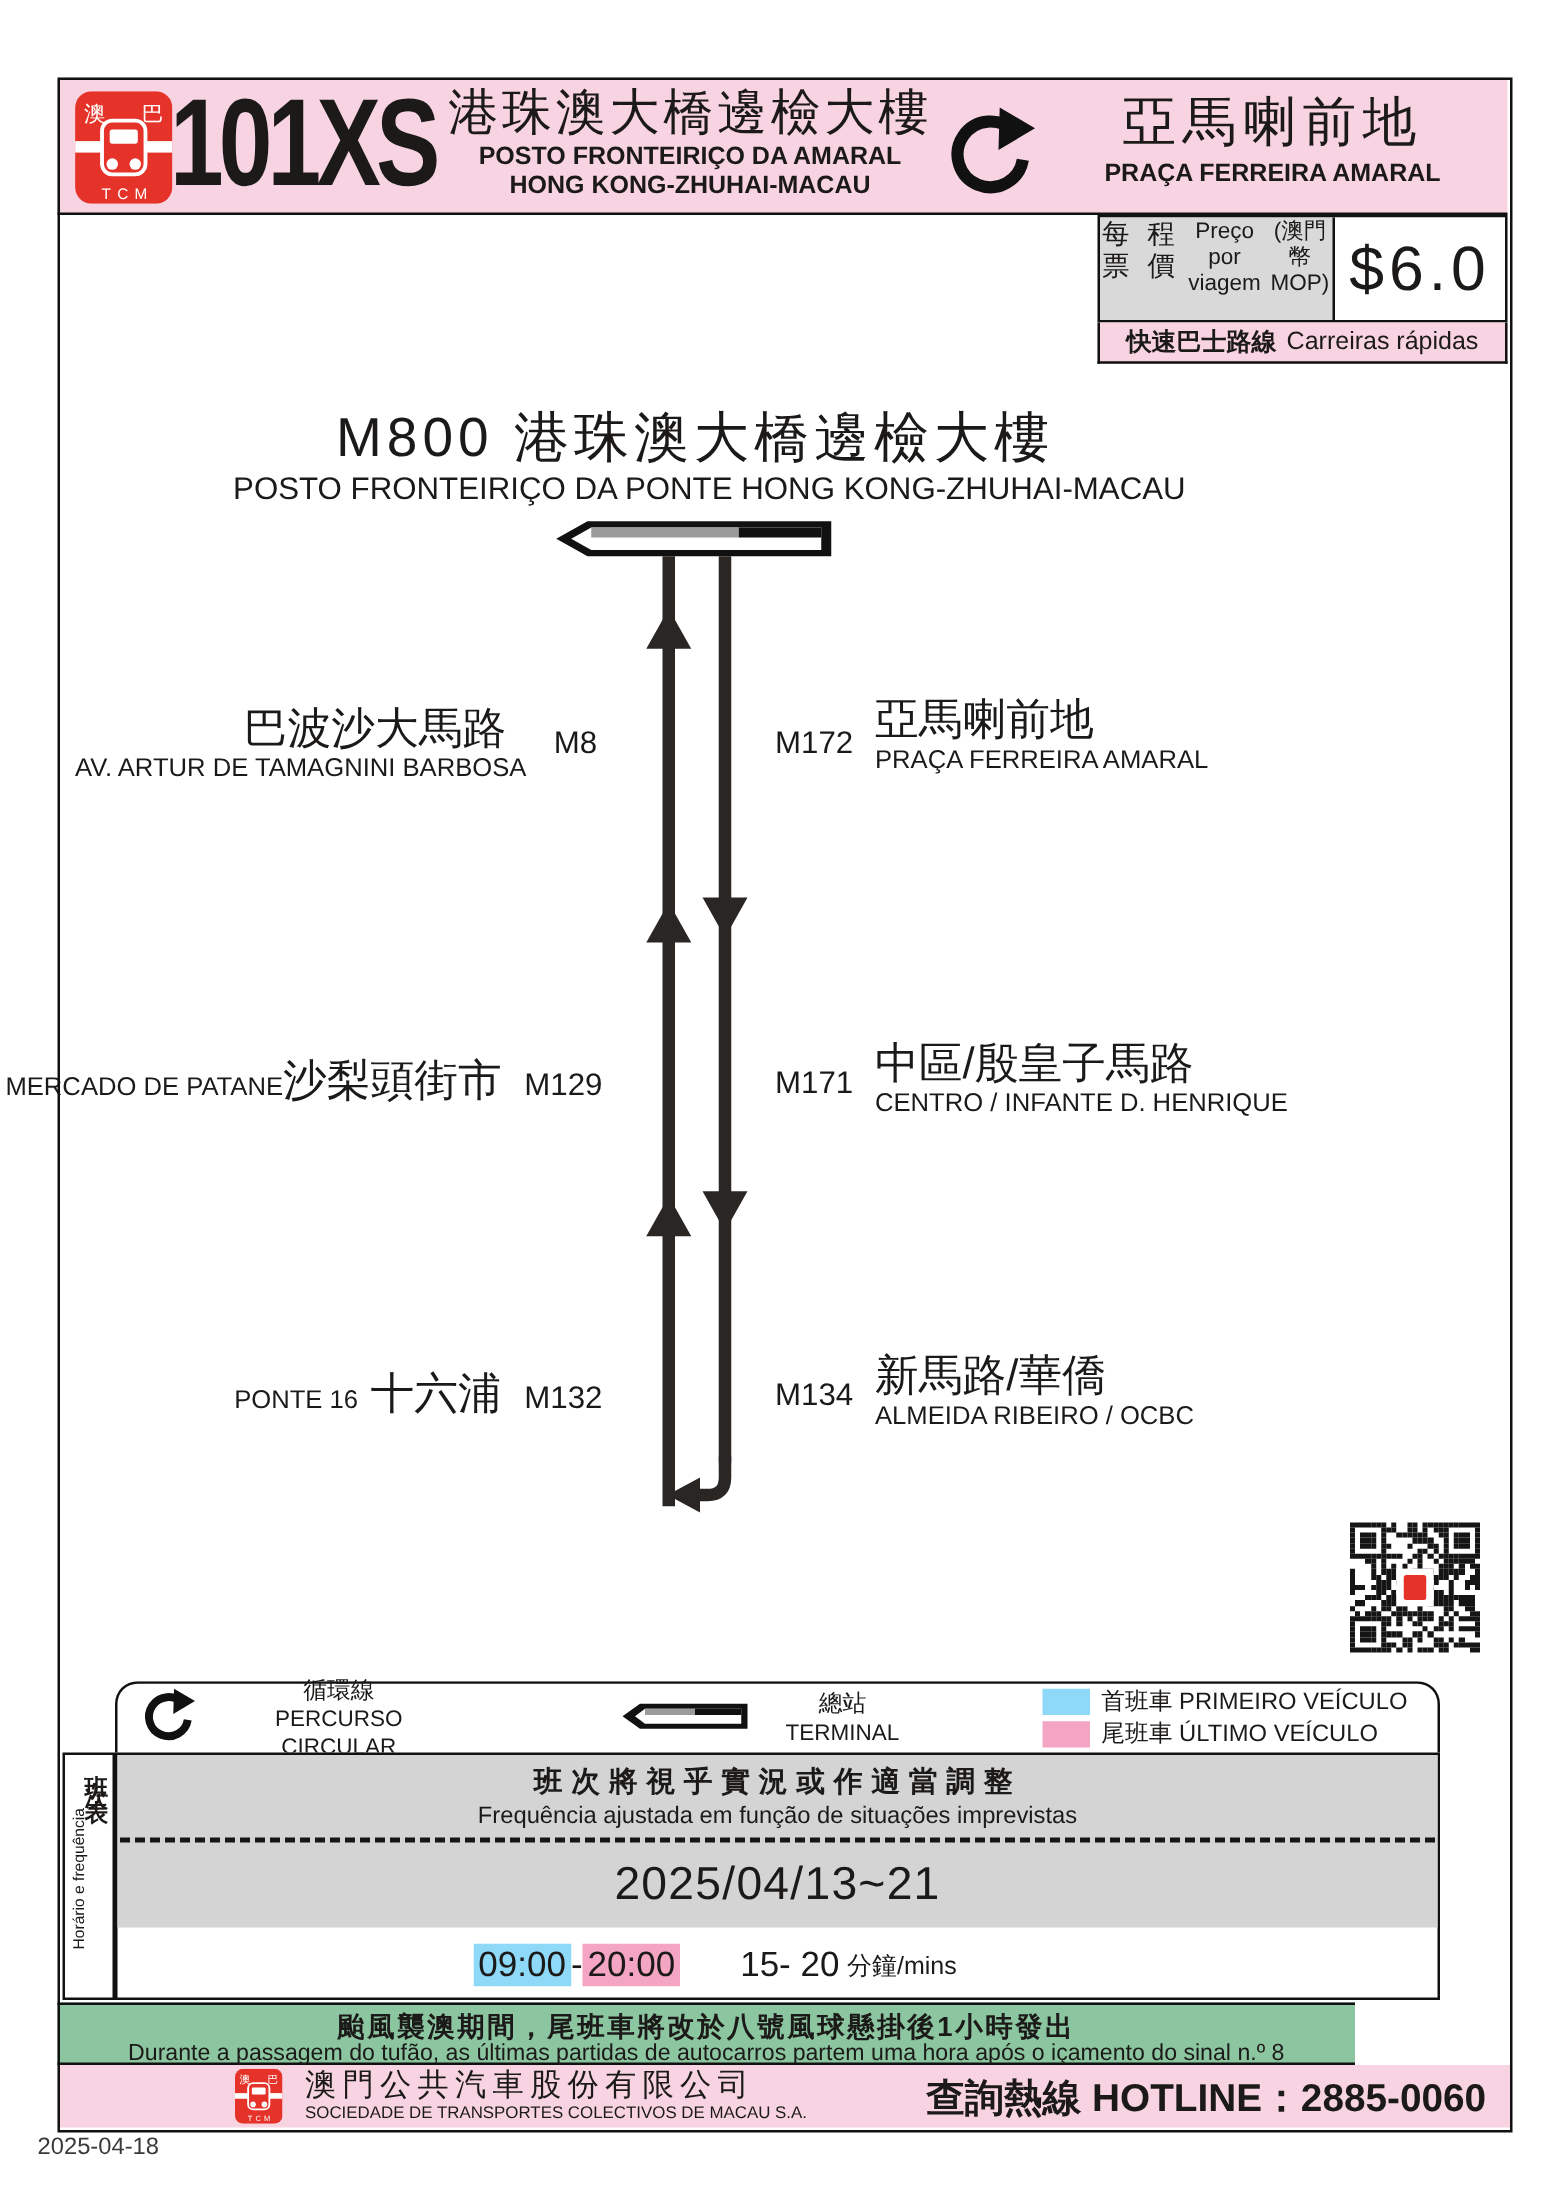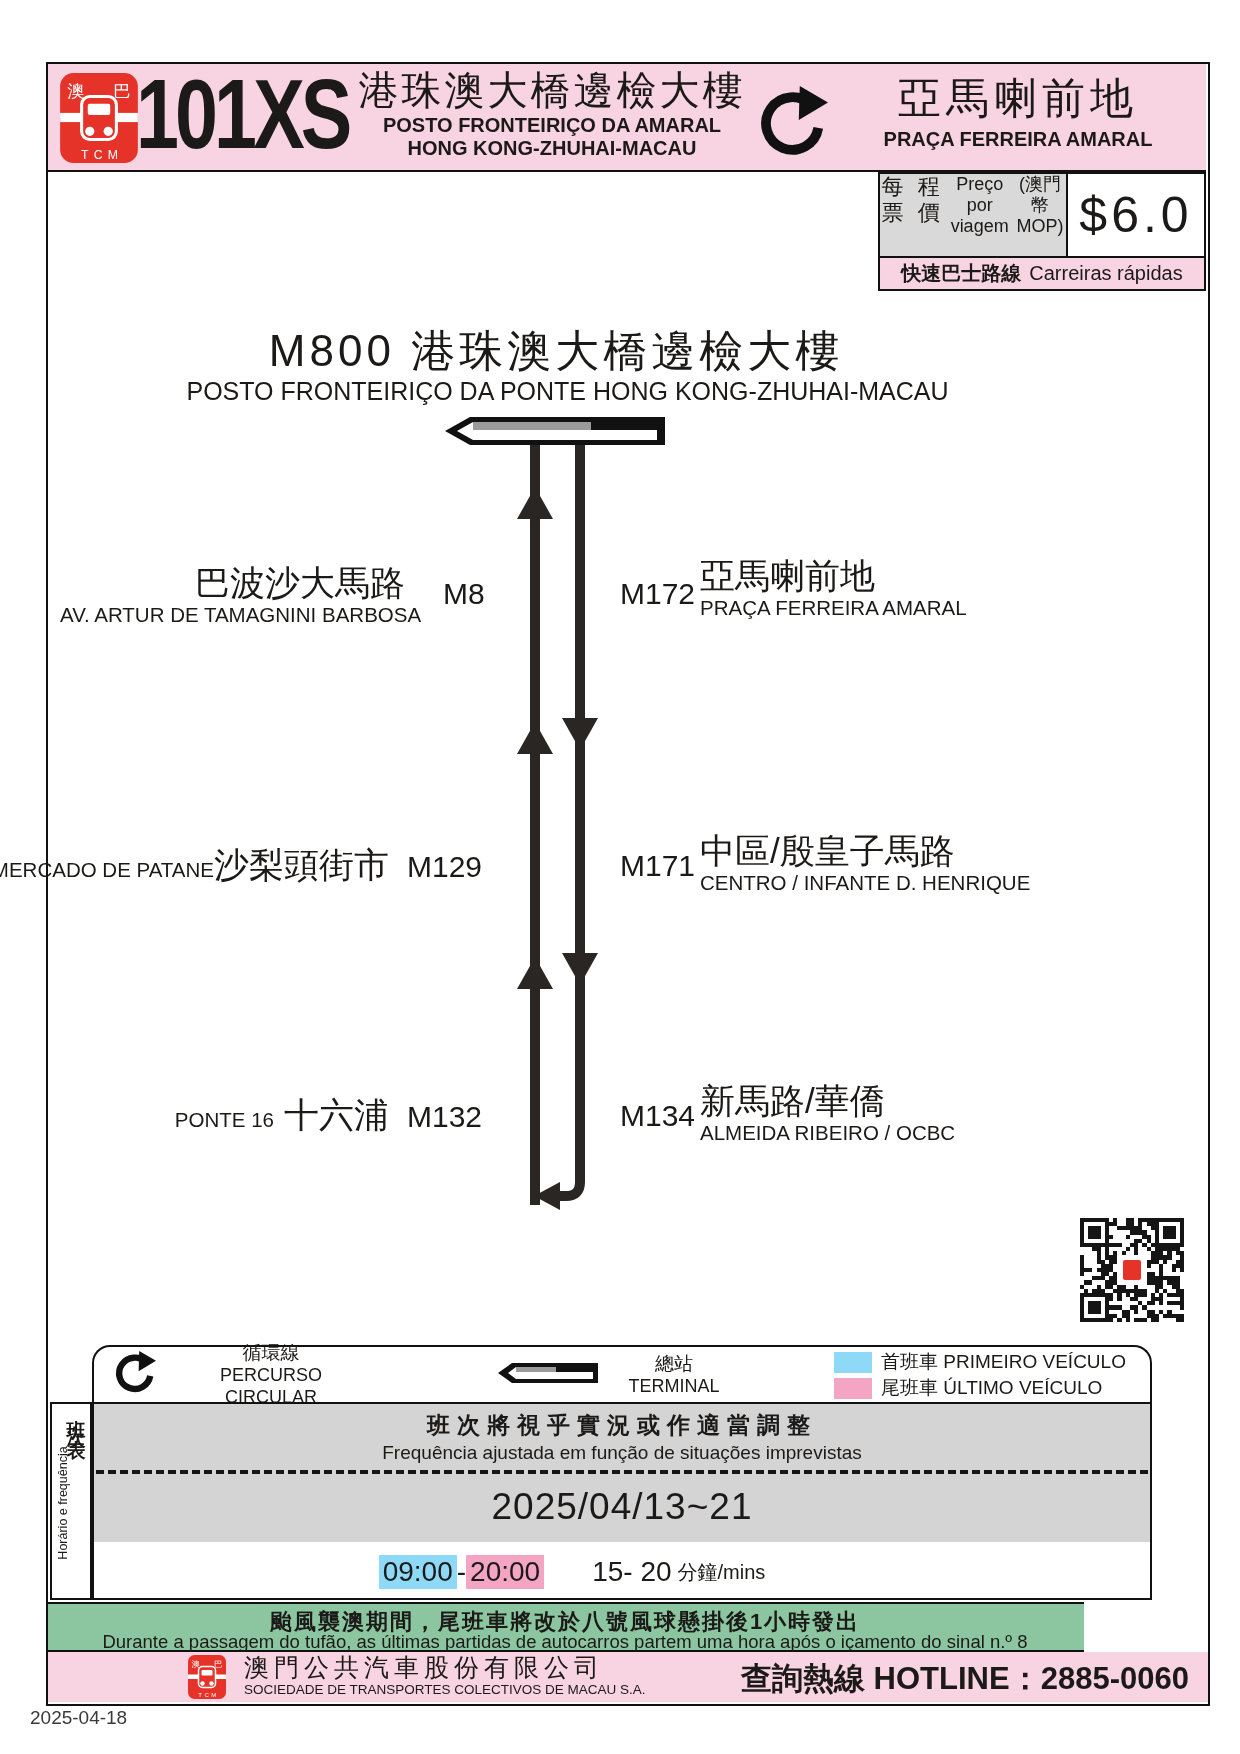--- a/index.html
+++ b/index.html
@@ -34,21 +34,21 @@
   .route-type .pt{font-size:20px;}
 
   
   .rtitle{left:46px;top:326px;width:1020px;}
   .rtitle .l1{font-size:44px;letter-spacing:4px;line-height:50px;}
   .rtitle .l2{font-size:25px;line-height:30px;letter-spacing:0;margin-left:23px;}
 
   
   .zh36{font-size:35px;line-height:40px;white-space:nowrap;}
   .pt21{font-size:20.5px;line-height:24px;white-space:nowrap;}
-  .code32{font-size:30px;line-height:34px;white-space:nowrap;}
+  .code32{font-size:25px;line-height:34px;white-space:nowrap;}
   .stop-inline{display:flex;justify-content:flex-end;align-items:baseline;}
 
   
   .qr{left:1080px;top:1218px;width:104px;height:104px;background:#fff;}
   .qr-grid{position:absolute;inset:0;display:grid;grid-template-columns:repeat(25,1fr);
            grid-template-rows:repeat(25,1fr);}
   .qm{background:#151515;}
   .qr-logo-w{position:absolute;left:37px;top:37px;width:30px;height:30px;background:#fff;}
   .qr-logo-r{position:absolute;left:4px;top:3px;width:22px;height:24px;background:var(--red,#e5332a);
              border-radius:4px;box-shadow:inset 0 0 0 2px #fff0;border:2px solid #fff;box-sizing:border-box;}

